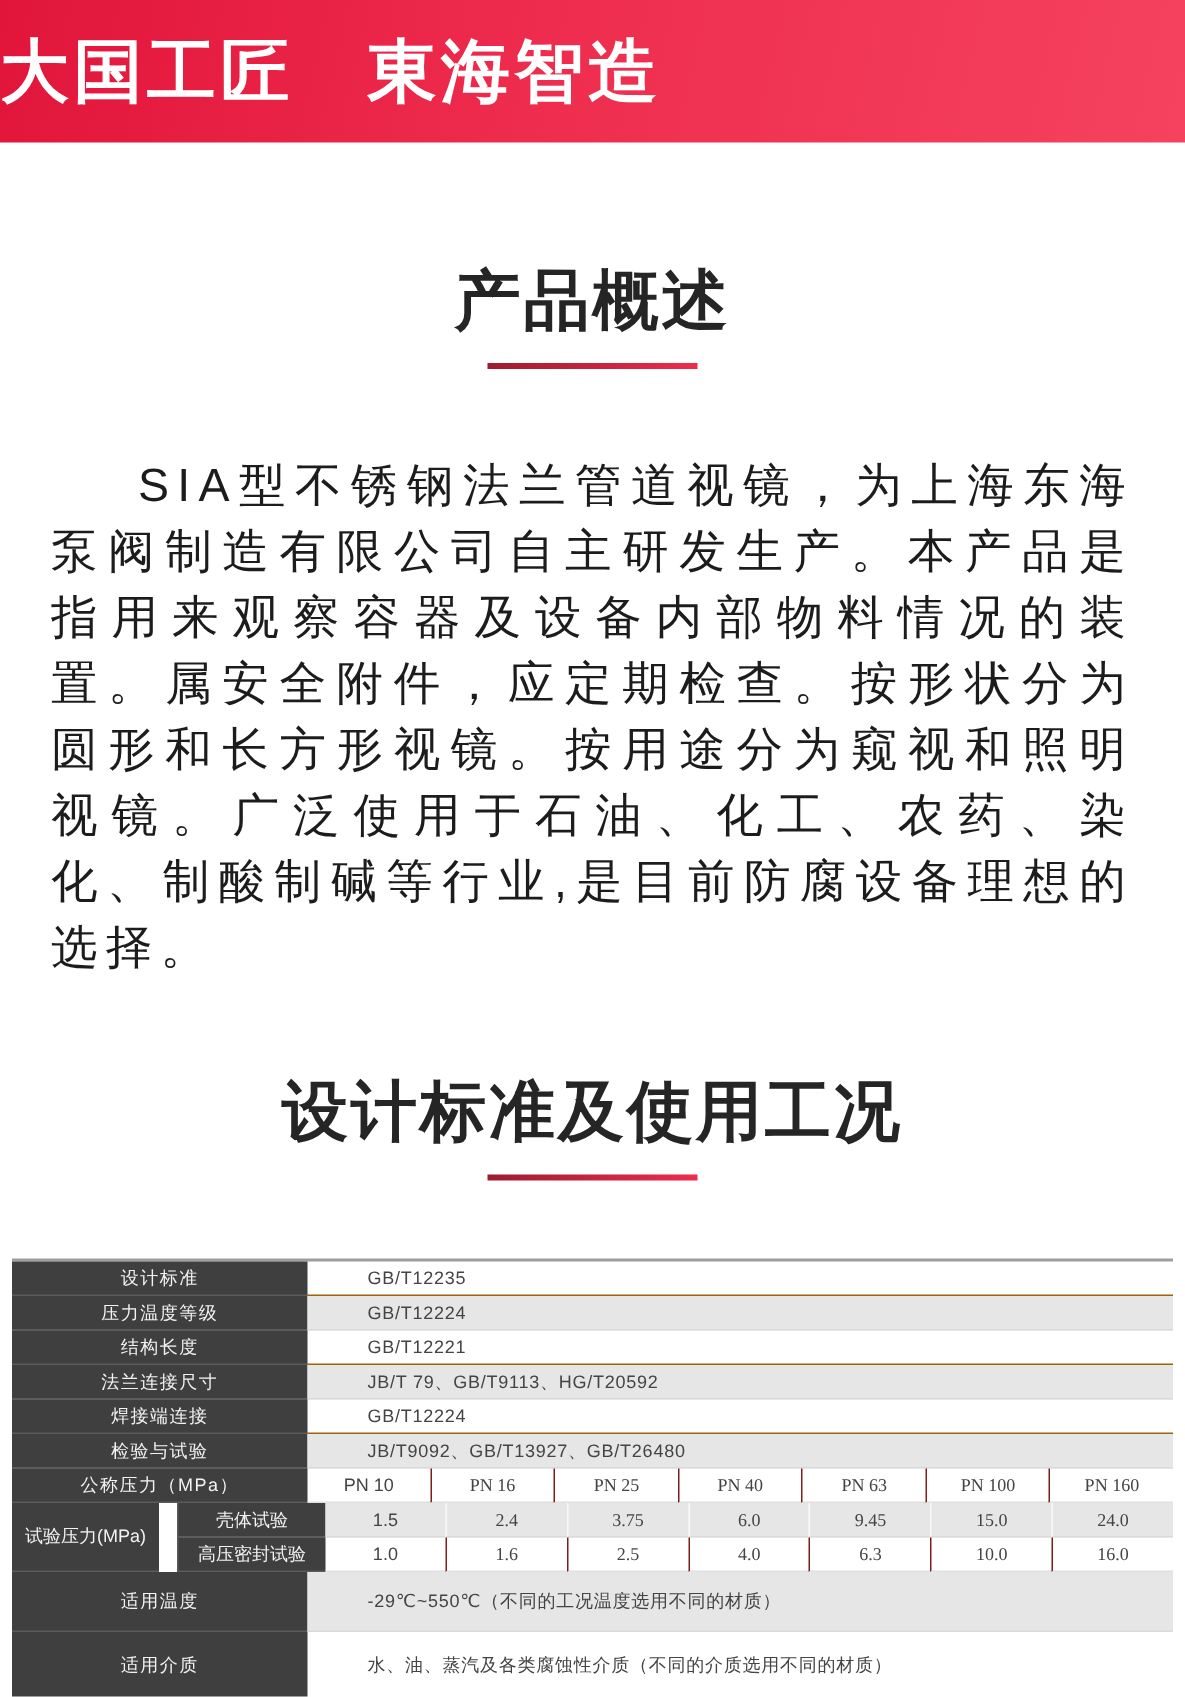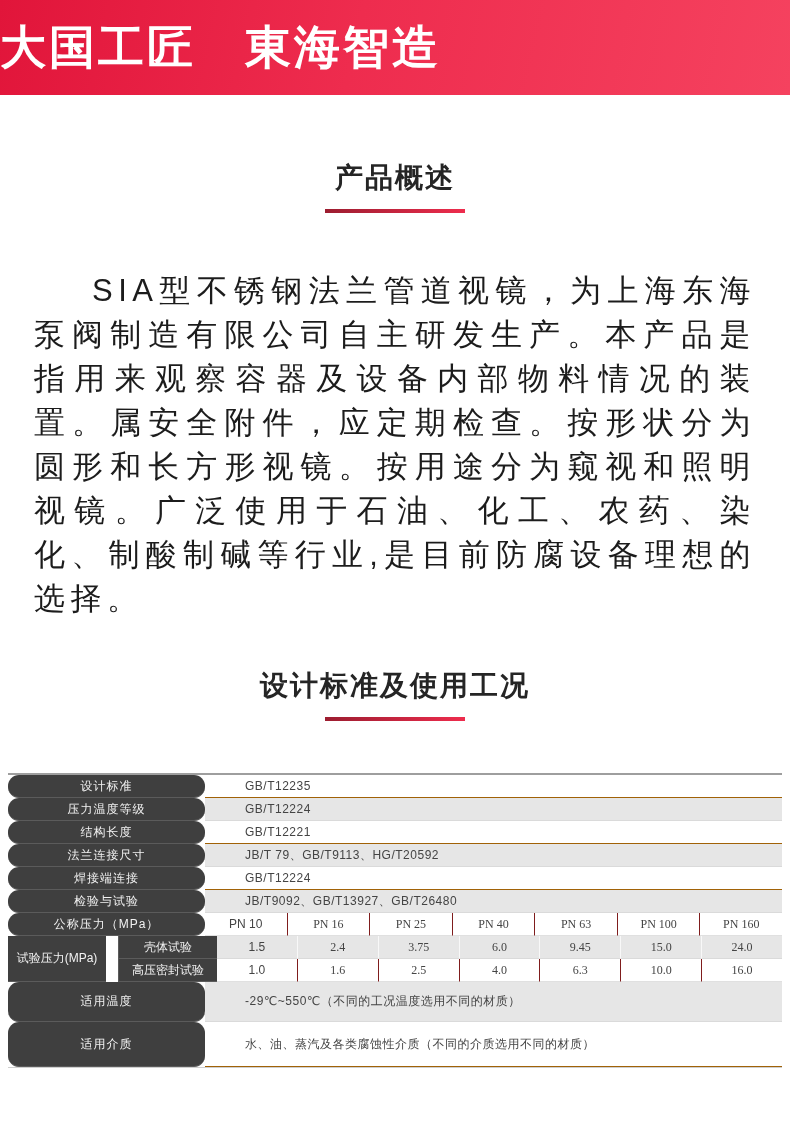--- a/index.html
+++ b/index.html
@@ -14,21 +14,21 @@
     display:flex;align-items:center;
   }
   .banner h1{
     margin:0;color:#ffffff;font-size:46px;font-weight:bold;letter-spacing:3px;
   }
   
   .section-head{text-align:center;}
   .section-head.first{padding-top:64px;}
   .section-head.second{padding-top:46px;}
   .section-head h2{
-    margin:0;font-size:28px;font-weight:bold;color:#252525;letter-spacing:2px;
+    margin:12px;font-size:44px;font-weight:bold;color:#252525;letter-spacing:2px;
   }
   .title-underline{
     width:140px;height:4px;margin:12px auto 0;
     background:linear-gradient(90deg,#9c1d30 0%,#ee2c4d 100%);
   }
   
   .overview{
     margin:56px 34px 0;
     font-size:31px;line-height:44px;letter-spacing:5.5px;
     color:#1c1c1c;text-align:justify;text-indent:58px;
@@ -38,21 +38,21 @@
     margin:52px 0 0 8px;width:774px;
     border-top:2px solid #9e9e9e;border-bottom:1px solid #cfcfcf;
     font-size:12px;color:#444;
   }
   .row{display:flex;height:23px;}
   .row.tall40{height:40px;}
   .row.tall45{height:45px;}
   .lbl{
     width:197px;flex:0 0 197px;background:#3f3f3f;color:#f2f2f2;
     display:flex;align-items:center;justify-content:center;
-    border-bottom:1px solid #5b5b5b;box-sizing:border-box;letter-spacing:1px;border-radius:11px;
+    border-bottom:1px solid #5b5b5b;box-sizing:border-box;letter-spacing:1px;
   }
   .val{
     flex:1;display:flex;align-items:center;padding-left:40px;
     border-bottom:1px solid #a16207;box-sizing:border-box;letter-spacing:.5px;
   }
   .row.alt .val{background:#e6e6e6;border-bottom-color:#dadada;}
   .vals{flex:1;display:flex;}
   .num{
     flex:1;display:flex;align-items:center;justify-content:center;
     border-bottom:1px solid #e0e0e0;box-sizing:border-box;

